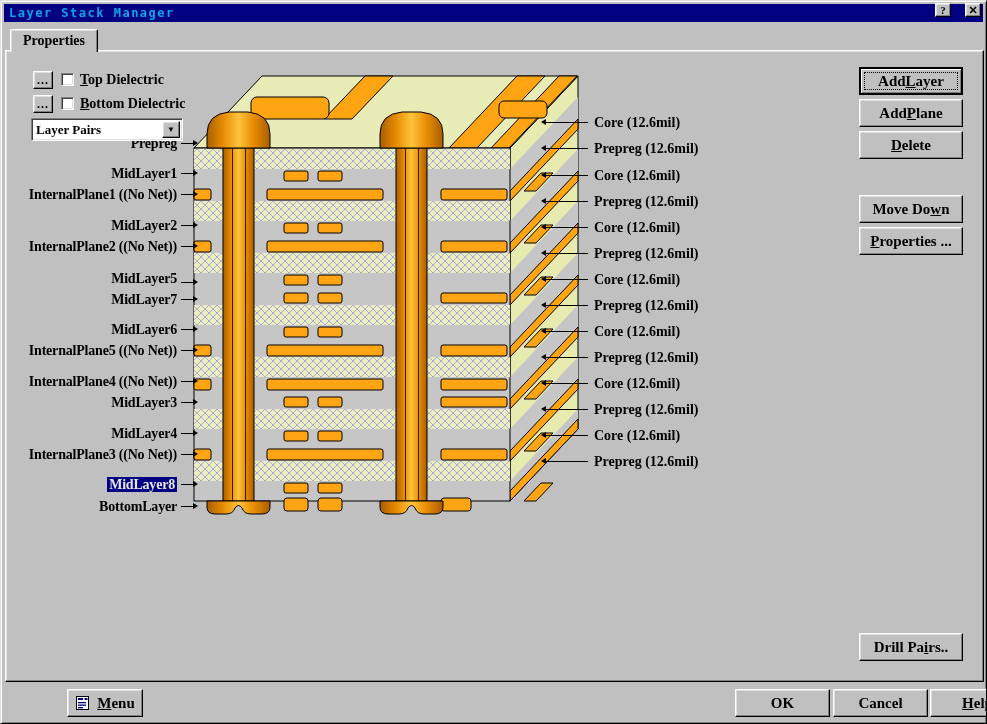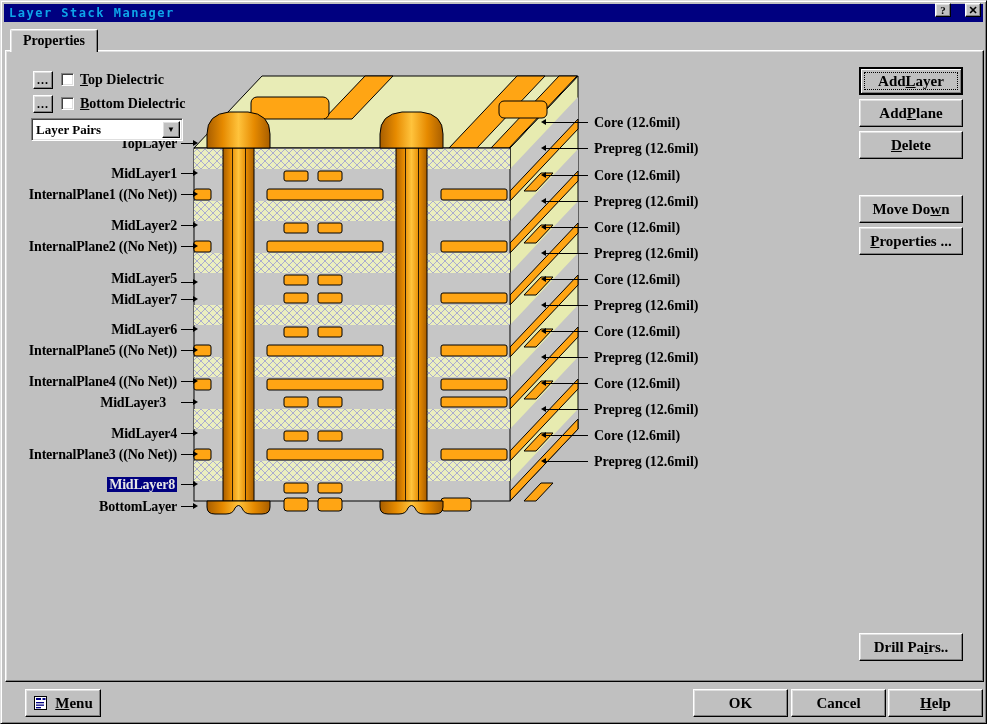--- a/index.html
+++ b/index.html
@@ -87,21 +87,21 @@
   .arrow-r{position:relative;width:17px;height:7px;margin-left:4px;flex:0 0 17px;}
   .arrow-r::before{content:"";position:absolute;left:0;top:3px;width:13px;height:1px;background:#000;}
   .arrow-r::after{content:"";position:absolute;right:0;top:0;border-left:5px solid #000;border-top:3.5px solid transparent;border-bottom:3.5px solid transparent;}
   .rrow{
     position:absolute;left:540px;width:320px;height:15px;display:flex;align-items:center;z-index:4;
   }
   .arrow-l{position:relative;width:47px;height:7px;margin-right:6px;flex:0 0 47px;}
   .arrow-l::before{content:"";position:absolute;right:0;top:3px;width:43px;height:1px;background:#000;}
   .arrow-l::after{content:"";position:absolute;left:0;top:0;border-right:5px solid #000;border-top:3.5px solid transparent;border-bottom:3.5px solid transparent;}
   .rrow .txt{font-size:14px;white-space:nowrap;}
-  .footer-btn{height:28px;}
+  .footer-btn{height:28px;margin-left:42px;}
   .menu-icon{width:16px;height:16px;margin-right:6px;}
   #stack-art{position:absolute;left:0;top:0;z-index:1;pointer-events:none;}
   u{text-decoration:underline;}
 </style>
 </head>
 <body>
 
 <div class="window">
 
   <div class="titlebar">
@@ -238,21 +238,21 @@
   <div class="btn mini-btn" style="left:32px;top:94px;">...</div>
   <div class="checkbox" style="left:60px;top:96px;"></div>
   <div class="chk-label" style="left:79px;top:95px;"><u>B</u>ottom Dielectric</div>
 
   <div class="combo">
     <span class="value">Layer Pairs</span>
     <span class="drop">▼</span>
   </div>
 
   <div class="lrow" style="top:135px;">
-      <span class="txt">TopLayer</span>
+      <span class="txt">Prepreg</span>
       <span class="arrow-r"></span>
     </div>
   <div class="lrow" style="top:165px;">
       <span class="txt">MidLayer1</span>
       <span class="arrow-r"></span>
     </div>
   <div class="lrow" style="top:186px;">
       <span class="txt">InternalPlane1 ((No Net))</span>
       <span class="arrow-r"></span>
     </div>
@@ -277,21 +277,21 @@
       <span class="arrow-r"></span>
     </div>
   <div class="lrow" style="top:342px;">
       <span class="txt">InternalPlane5 ((No Net))</span>
       <span class="arrow-r"></span>
     </div>
   <div class="lrow" style="top:373px;">
       <span class="txt">InternalPlane4 ((No Net))</span>
       <span class="arrow-r"></span>
     </div>
-  <div class="lrow" style="top:394px;gap:11px;">
+  <div class="lrow" style="top:394px;">
       <span class="txt">MidLayer3</span>
       <span class="arrow-r"></span>
     </div>
   <div class="lrow" style="top:425px;">
       <span class="txt">MidLayer4</span>
       <span class="arrow-r"></span>
     </div>
   <div class="lrow" style="top:446px;">
       <span class="txt">InternalPlane3 ((No Net))</span>
       <span class="arrow-r"></span>

